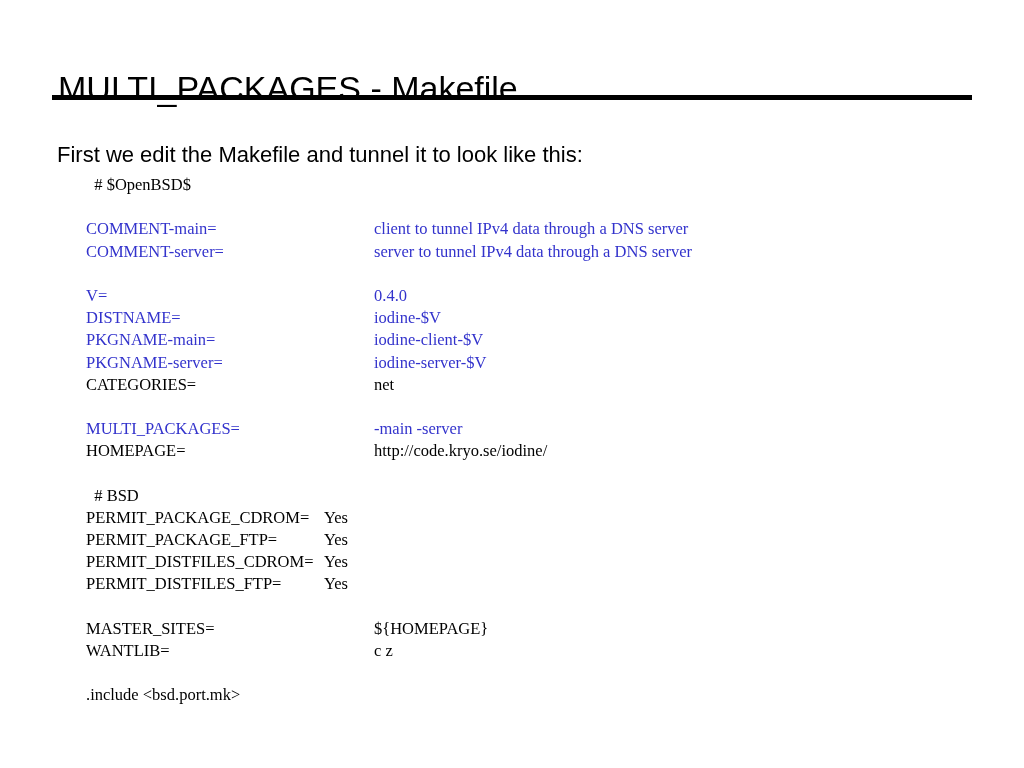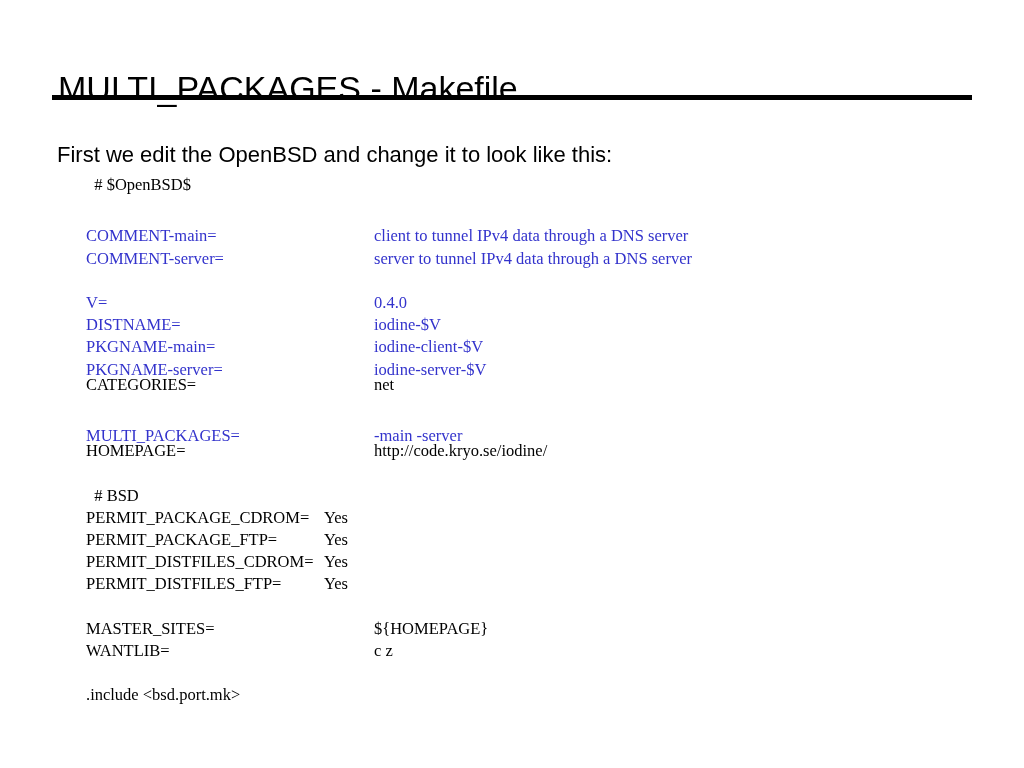--- a/index.html
+++ b/index.html
@@ -59,31 +59,30 @@
   }
   .code-line {
     height: 22.2px;
     white-space: pre;
   }
   .code-line .lhs {
     display: inline-block;
   }
   .blue {
     color: #3333cc;
-    margin-top: 7px;
   }
   .black {
     color: #000000;
   }
 </style>
 </head>
 <body>
 
 <div class="slide">
 
   <h1 class="slide-title">MULTI_PACKAGES - Makefile</h1>
   <div class="title-rule"></div>
 
-  <div class="intro-line">First we edit the OpenBSD and change it to look like this:</div>
+  <div class="intro-line">First we edit the Makefile and tunnel it to look like this:</div>
 
   <div class="code-block" id="code-block"><div class="code-line"><span class="lhs black">  # $OpenBSD$</span></div><div class="code-line">&nbsp;</div><div class="code-line"><span class="lhs blue" style="width: 288px;">COMMENT-main=</span><span class="blue">client to tunnel IPv4 data through a DNS server</span></div><div class="code-line"><span class="lhs blue" style="width: 288px;">COMMENT-server=</span><span class="blue">server to tunnel IPv4 data through a DNS server</span></div><div class="code-line">&nbsp;</div><div class="code-line"><span class="lhs blue" style="width: 288px;">V=</span><span class="blue">0.4.0</span></div><div class="code-line"><span class="lhs blue" style="width: 288px;">DISTNAME=</span><span class="blue">iodine-$V</span></div><div class="code-line"><span class="lhs blue" style="width: 288px;">PKGNAME-main=</span><span class="blue">iodine-client-$V</span></div><div class="code-line"><span class="lhs blue" style="width: 288px;">PKGNAME-server=</span><span class="blue">iodine-server-$V</span></div><div class="code-line"><span class="lhs black" style="width: 288px;">CATEGORIES=</span><span class="black">net</span></div><div class="code-line">&nbsp;</div><div class="code-line"><span class="lhs blue" style="width: 288px;">MULTI_PACKAGES=</span><span class="blue">-main -server</span></div><div class="code-line"><span class="lhs black" style="width: 288px;">HOMEPAGE=</span><span class="black">http://code.kryo.se/iodine/</span></div><div class="code-line">&nbsp;</div><div class="code-line"><span class="lhs black">  # BSD</span></div><div class="code-line"><span class="lhs black" style="width: 238px;">PERMIT_PACKAGE_CDROM=</span><span class="black">Yes</span></div><div class="code-line"><span class="lhs black" style="width: 238px;">PERMIT_PACKAGE_FTP=</span><span class="black">Yes</span></div><div class="code-line"><span class="lhs black" style="width: 238px;">PERMIT_DISTFILES_CDROM=</span><span class="black">Yes</span></div><div class="code-line"><span class="lhs black" style="width: 238px;">PERMIT_DISTFILES_FTP=</span><span class="black">Yes</span></div><div class="code-line">&nbsp;</div><div class="code-line"><span class="lhs black" style="width: 288px;">MASTER_SITES=</span><span class="black">${HOMEPAGE}</span></div><div class="code-line"><span class="lhs black" style="width: 288px;">WANTLIB=</span><span class="black">c z</span></div><div class="code-line">&nbsp;</div><div class="code-line"><span class="lhs black">.include &lt;bsd.port.mk&gt;</span></div></div>
 
 </div>
 
 </body></html>

